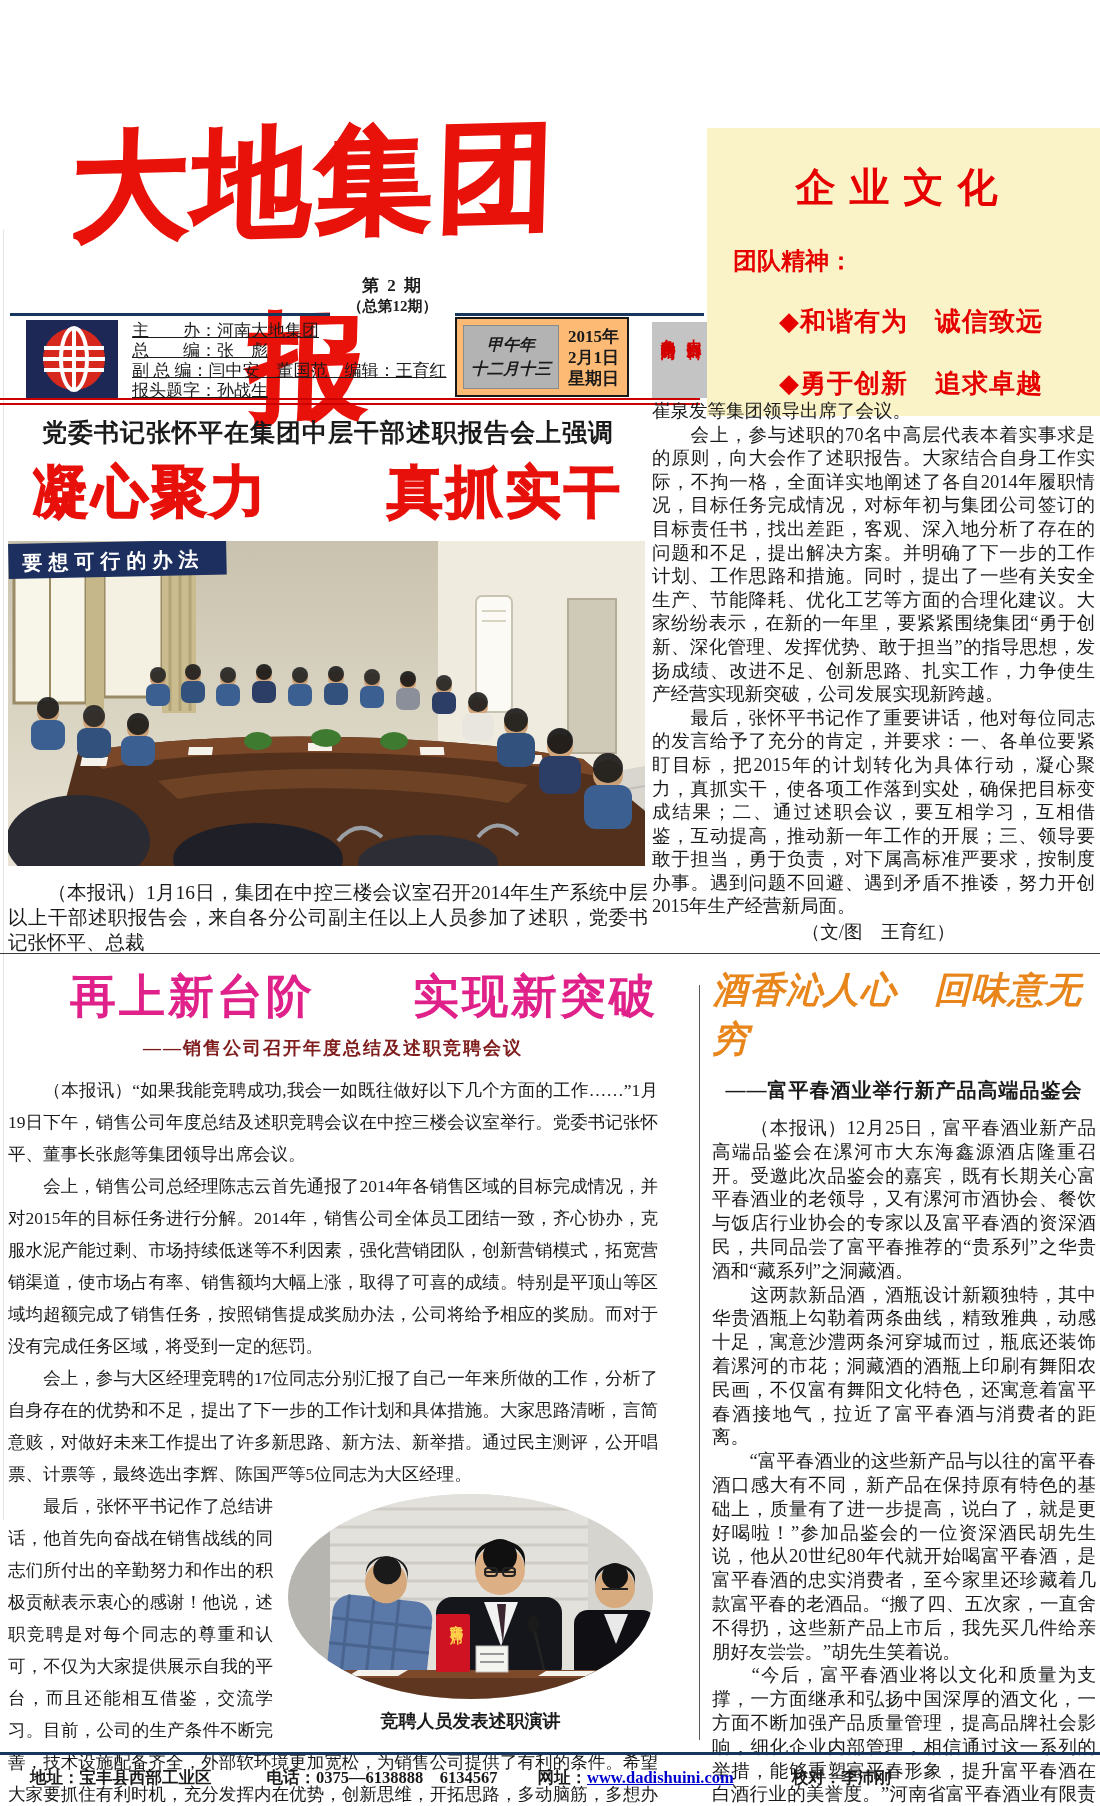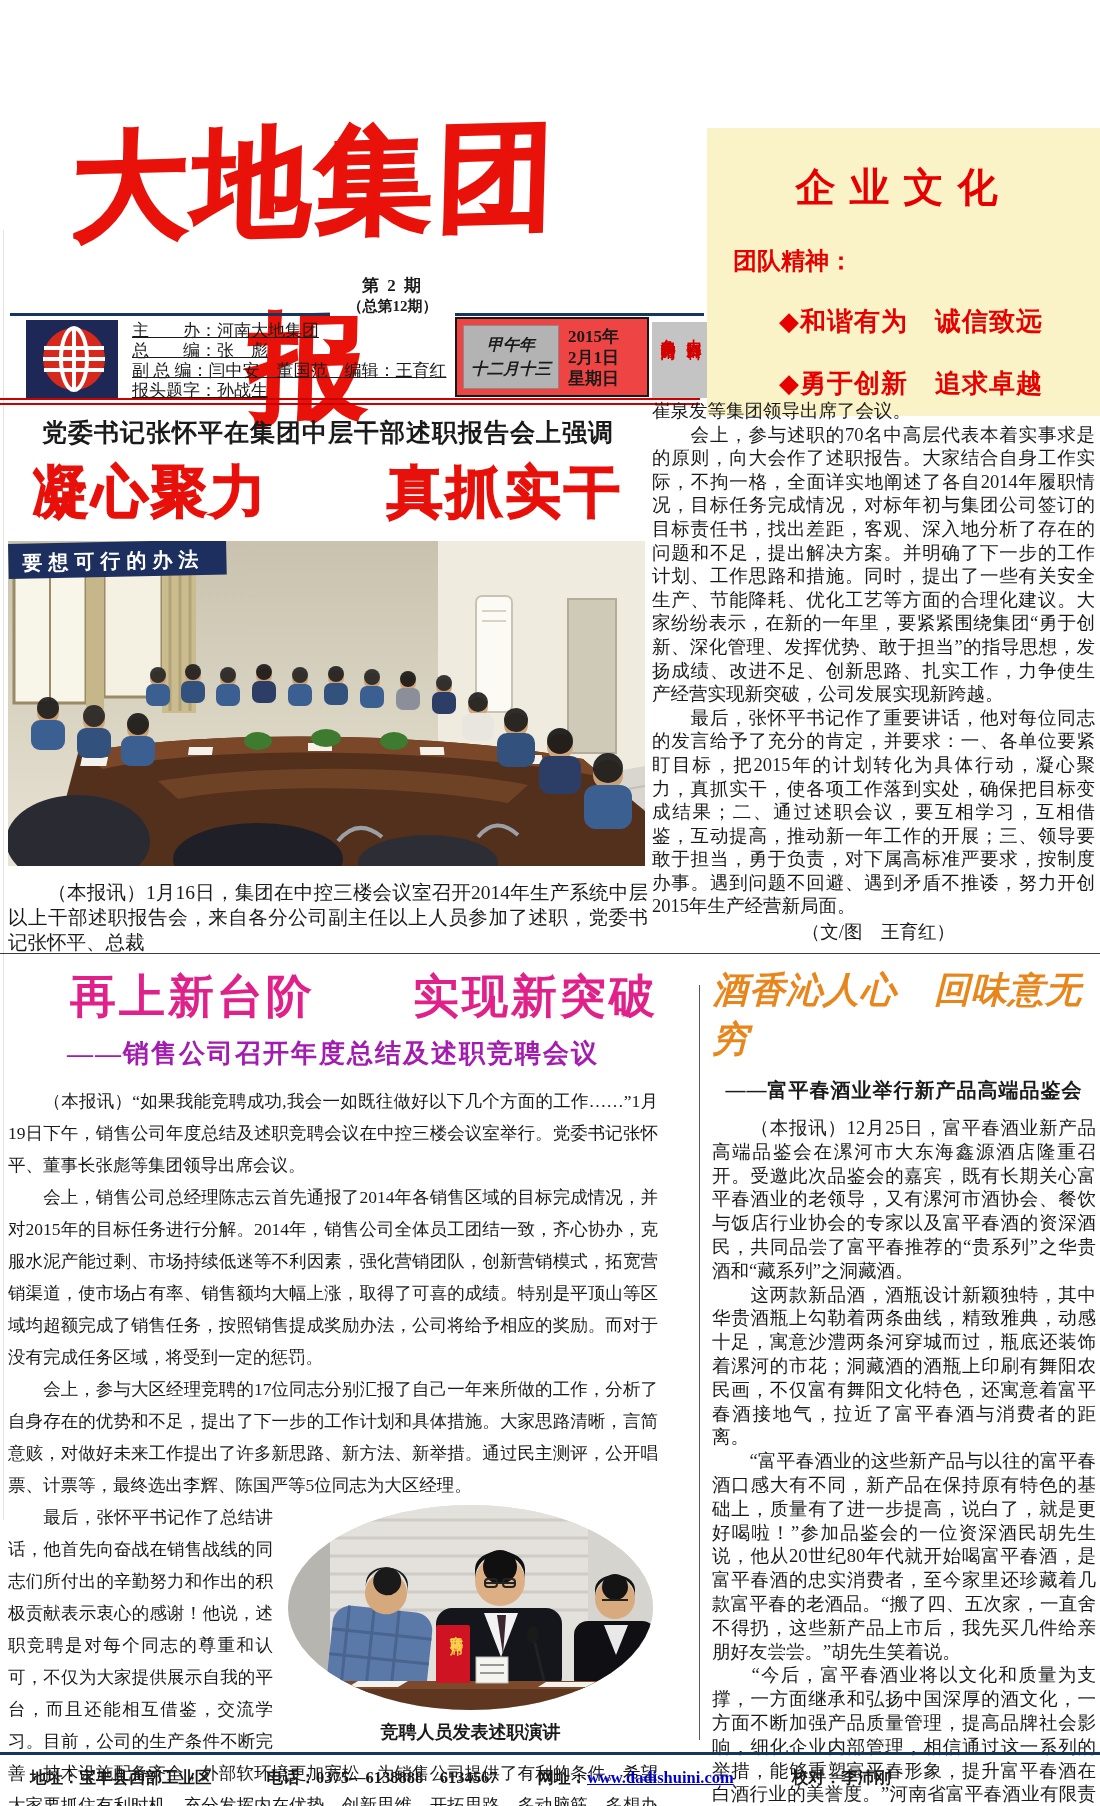--- a/index.html
+++ b/index.html
@@ -14,22 +14,22 @@
       font-family:"DejaVu Serif","Liberation Serif",serif;
       transform:rotate(-1.5deg) skewX(-3deg);-webkit-text-stroke:2px #e8120a;}
   .issue-block{left:330px;top:274px;width:125px;text-align:center;background:#fff;z-index:3;
       font-weight:bold;}
   .issue-no{font-size:17px;letter-spacing:2px;}
   .issue-total{font-size:15px;}
   .blue-rule{left:10px;top:313px;width:694px;height:3px;background:#17365d;z-index:1;}
   .masthead-info{left:26px;top:320px;width:420px;display:flex;z-index:2;}
   .logo{width:92px;height:78px;flex:0 0 auto;}
   .info-lines{margin-left:14px;font-size:17px;line-height:20px;white-space:nowrap;padding-top:1px;text-decoration:underline;}
-  .date-box{left:455px;top:317px;width:194px;height:80px;border:2px solid #181818;display:flex;
-      align-items:center;box-sizing:border-box;padding:4px 6px;background:#ef4444;}
+  .date-box{left:455px;top:317px;width:174px;height:80px;border:2px solid #181818;display:flex;
+      align-items:center;box-sizing:border-box;padding:4px 6px;background:#fdba74;}
   .lunar{width:94px;height:62px;background:#b3b3b3;border:1px solid #8a8a8a;display:flex;
       flex-direction:column;align-items:center;justify-content:center;font-size:16px;
       font-style:italic;font-weight:bold;line-height:24px;white-space:nowrap;}
   .greg{margin-left:9px;font-size:17px;font-weight:bold;line-height:21px;white-space:nowrap;}
   .internal-box{left:652px;top:322px;width:62px;height:76px;background:#c4c4c4;
       writing-mode:vertical-rl;font-size:15px;font-weight:bold;color:#d40000;
       box-sizing:border-box;padding:5px 7px;letter-spacing:2px;line-height:26px;}
   .internal-box span{display:block;}
   .culture-box{left:707px;top:128px;width:393px;height:288px;background:#faf3c8;box-sizing:border-box;
       font-family:"Liberation Sans","DejaVu Sans",sans-serif;color:#e60000;}
@@ -50,21 +50,21 @@
   .byline-right{text-align:right;padding-right:140px;margin-top:2px;}
 
   
   .h-divider{left:0;top:953px;width:1100px;height:1px;background:#3c3c3c;}
   .v-divider{left:699px;top:985px;width:1px;height:755px;background:#5a5a5a;}
 
   
   .sales-col{left:8px;top:966px;width:650px;}
   .sales-headline{text-align:right;color:#e0218a;font-size:46px;font-weight:bold;letter-spacing:3px;
       font-family:"Liberation Sans","DejaVu Sans",sans-serif;}
-  .sales-subtitle{margin-top:8px;text-align:center;color:#a21caf;font-size:26px;font-weight:bold;letter-spacing:2px;}
+  .sales-subtitle{margin-top:8px;text-align:center;color:#7f1d1d;font-size:18px;font-weight:bold;letter-spacing:2px;}
   .sales-body{margin-top:14px;font-size:17.5px;line-height:32px;text-align:justify;}
   .sales-body p{margin:0;}
   .oval-float{float:right;width:375px;margin:4px 0 4px 10px;text-align:center;}
   .oval-wrap{position:relative;width:365px;height:205px;border-radius:50%;overflow:hidden;margin:0 auto;background:#dcdad4;}
   .placard-text{position:absolute;left:152px;top:120px;writing-mode:vertical-rl;color:#ffd24a;
       font-size:13px;font-weight:bold;letter-spacing:3px;z-index:2;
       font-family:"Liberation Sans","DejaVu Sans",sans-serif;}
   .oval-caption{margin-top:6px;font-size:18px;font-weight:bold;}
   .sales-byline{margin:4px 0 0 110px;}
   .clr{clear:both;}

